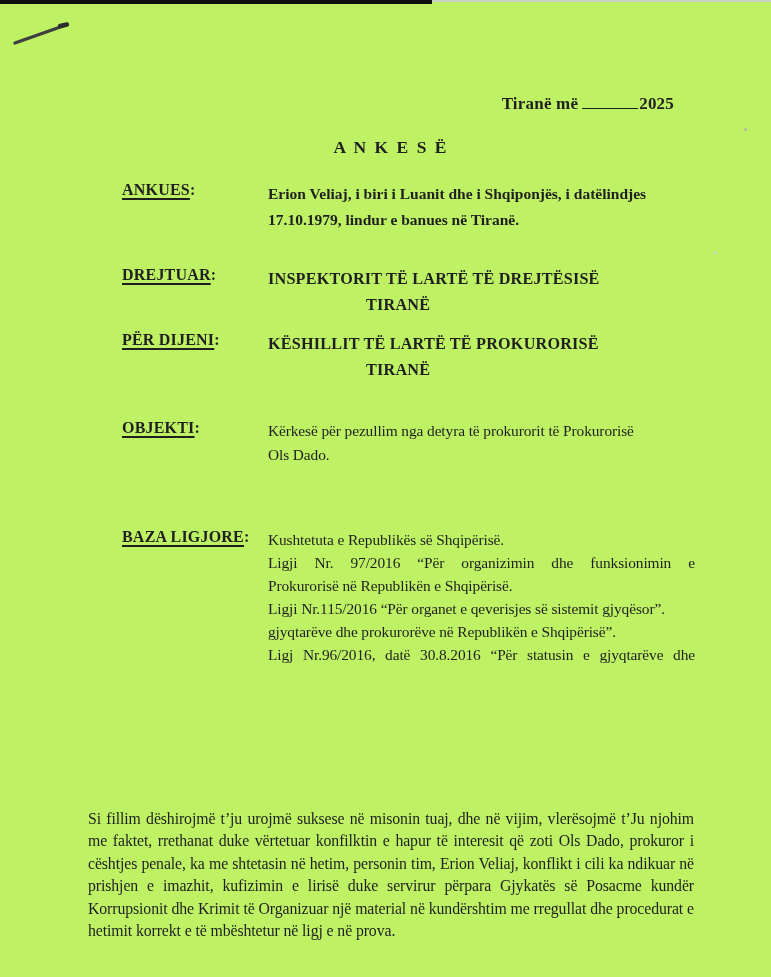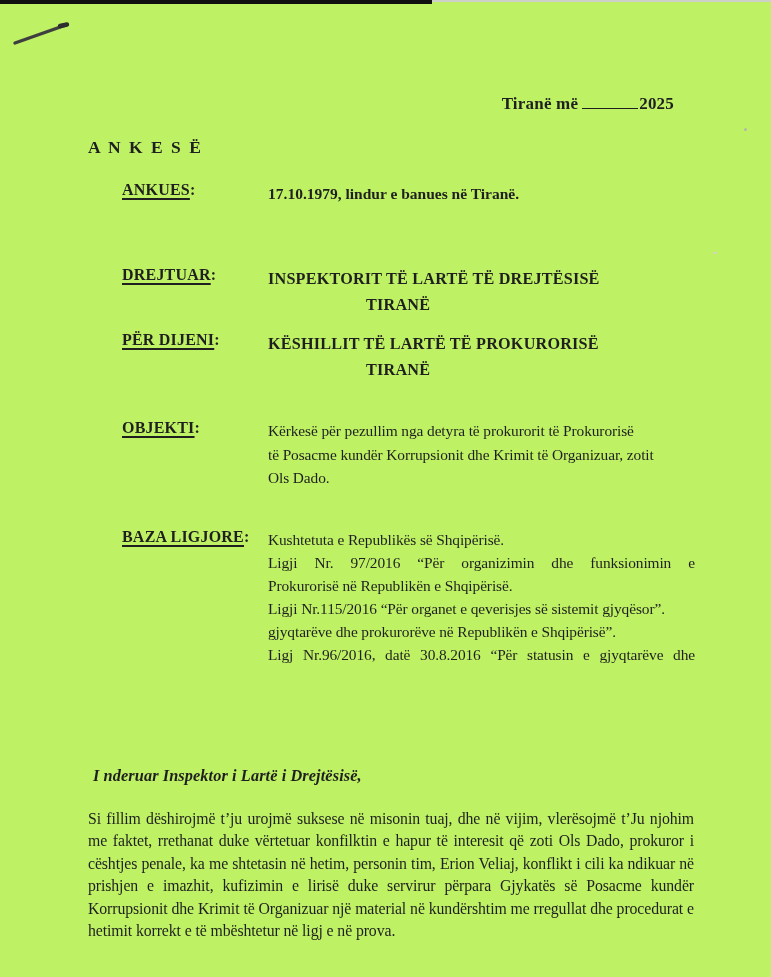--- a/index.html
+++ b/index.html
@@ -22,21 +22,21 @@
     position:absolute;top:94px;right:97px;
     font-weight:bold;font-size:17px;letter-spacing:.2px;white-space:nowrap;
   }
   .date-blank{
     display:inline-block;width:56px;height:3px;
     border-bottom:1.8px solid #1f1f1f;margin:0 1px 0 4px;
   }
 
   .doc-title{
     position:absolute;top:137px;left:88px;width:606px;
-    font-weight:bold;font-size:17.5px;letter-spacing:2px;
+    text-align:center;font-weight:bold;font-size:17.5px;letter-spacing:2px;
   }
 
   .section{position:absolute;left:122px;width:575px;}
   .sec-label{
     position:absolute;left:0;top:0;
     font-weight:bold;font-size:16px;white-space:nowrap;letter-spacing:.2px;
   }
   .sec-label .label-text{
     text-decoration:underline;
     text-decoration-thickness:1.5px;
@@ -83,20 +83,21 @@
 
   <div class="dateline">
     <span>Tiranë më</span><span class="date-blank"></span><span>2025</span>
   </div>
 
   <div class="doc-title">A N K E S Ë</div>
 
   <div class="section" style="top:181px">
     <div class="sec-label lh26"><span class="label-text">ANKUES</span><span>:</span></div>
     <div class="sec-value v-bold fs155 lh26">
+      <div>Erion Veliaj, i biri i Luanit dhe i Shqiponjës, i  datëlindjes</div>
       <div>17.10.1979, lindur e banues në Tiranë.</div>
     </div>
   </div>
 
   <div class="section" style="top:266px">
     <div class="sec-label lh26"><span class="label-text">DREJTUAR</span><span>:</span></div>
     <div class="sec-value v-bold caps lh26">
       <div>INSPEKTORIT TË LARTË TË DREJTËSISË</div>
       <div class="indent">TIRANË</div>
     </div>
@@ -107,34 +108,32 @@
     <div class="sec-value v-bold caps lh26">
       <div>KËSHILLIT TË LARTË TË PROKURORISË</div>
       <div class="indent">TIRANË</div>
     </div>
   </div>
 
   <div class="section" style="top:419px">
     <div class="sec-label lh24"><span class="label-text">OBJEKTI</span><span>:</span></div>
     <div class="sec-value fs154 lh24">
       <div>Kërkesë për pezullim nga detyra të prokurorit të Prokurorisë</div>
-      <div>të Posacme kundër Korrupsionit dhe Krimit të Organizuar, zotit</div>
       <div>Ols Dado.</div>
     </div>
   </div>
 
   <div class="section" style="top:528px">
     <div class="sec-label lh23"><span class="label-text">BAZA LIGJORE</span><span>:</span></div>
     <div class="sec-value fs154 lh23">
       <div>Kushtetuta e Republikës së Shqipërisë.</div>
       <div class="stretch">Ligji Nr. 97/2016 “Për organizimin dhe funksionimin e</div>
       <div>Prokurorisë në Republikën e Shqipërisë.</div>
       <div>Ligji Nr.115/2016 “Për organet e qeverisjes së sistemit gjyqësor”.</div>
       <div>gjyqtarëve dhe prokurorëve në Republikën e Shqipërisë”.</div>
       <div class="stretch">Ligj Nr.96/2016, datë 30.8.2016 “Për statusin e gjyqtarëve dhe</div>
     </div>
   </div>
 
-  <div class="salutation">I nderuar Inspektor i Lartë i Drejtësisë,</div>
 
   <div class="body-par">Si fillim dëshirojmë t’ju urojmë suksese në misonin tuaj, dhe në vijim, vlerësojmë t’Ju njohim me faktet, rrethanat duke vërtetuar konfilktin e hapur të interesit që zoti Ols Dado, prokuror i cështjes penale, ka me shtetasin në hetim, personin tim, Erion Veliaj, konflikt i cili ka ndikuar në prishjen e imazhit, kufizimin e lirisë duke servirur përpara Gjykatës së Posacme kundër Korrupsionit dhe Krimit të Organizuar një material në kundërshtim me rregullat dhe procedurat e hetimit korrekt e të mbështetur në ligj e në prova.</div>
 
 </div>
 
 </body></html>

